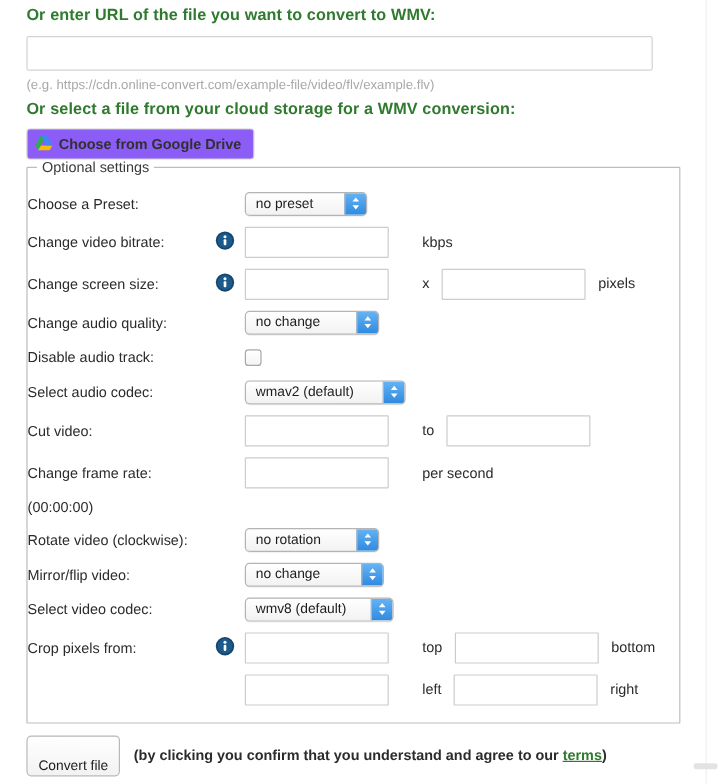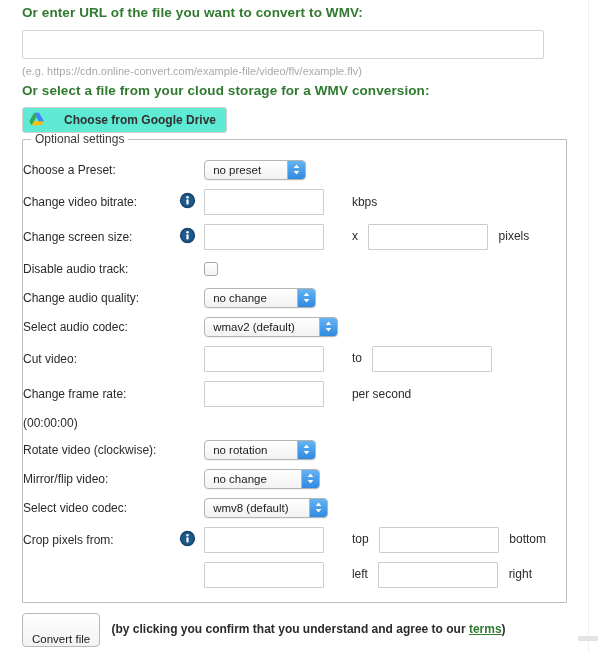--- a/index.html
+++ b/index.html
@@ -74,26 +74,26 @@
     margin: 5px 0 0 0;
   }
 
   .cloud-heading {
     margin-top: 13px;
   }
 
   .gdrive-button {
     display: inline-flex;
     align-items: center;
-    gap: 20px;
+    gap: 5px;
     box-sizing: border-box;
     height: 26px;
     margin: 7px 0 0 0;
     padding: 0 10px 0 6px;
-    background: #5eead4;
+    background: #8b5cf6;
     border: 1px solid #cfcfcf;
     border-radius: 3px;
     font-size: 12px;
     font-weight: bold;
     color: #303030;
     cursor: pointer;
     font-family: "Liberation Sans", sans-serif;
   }
   .gdrive-icon { display: block; }
 
@@ -344,41 +344,41 @@
             <input class="txt" type="text" value="" style="">
           </td>
           <td class="unit-cell">
             <span>x</span>
             <input class="txt" type="text" style="margin-left: 7px;" value="">
             <span style="margin-left:7px;">pixels</span>
           </td>
         </tr>
 
         <tr>
-          <td class="label-cell">Disable audio track:</td>
-          <td class="info-cell"></td>
-          <td class="field-cell">
-            <span class="checkbox"></span>
-          </td>
-          <td class="unit-cell"></td>
-        </tr>
-
-        <tr>
           <td class="label-cell">Change audio quality:</td>
           <td class="info-cell"></td>
           <td class="field-cell">
             <div class="sel sel-w-audio">
               <span class="sel-text">no change</span>
               <span class="sel-arrow">
                 <svg width="9" height="13" viewBox="0 0 9 13" xmlns="http://www.w3.org/2000/svg">
                   <path d="M4.5 1.5 L7.3 5 L1.7 5 Z" fill="#ffffff"></path>
                   <path d="M4.5 11.5 L1.7 8 L7.3 8 Z" fill="#ffffff"></path>
                 </svg>
               </span>
             </div>
+          </td>
+          <td class="unit-cell"></td>
+        </tr>
+
+        <tr>
+          <td class="label-cell">Disable audio track:</td>
+          <td class="info-cell"></td>
+          <td class="field-cell">
+            <span class="checkbox"></span>
           </td>
           <td class="unit-cell"></td>
         </tr>
 
         <tr>
           <td class="label-cell">Select audio codec:</td>
           <td class="info-cell"></td>
           <td class="field-cell">
             <div class="sel sel-w-codec">
               <span class="sel-text">wmav2 (default)</span>

